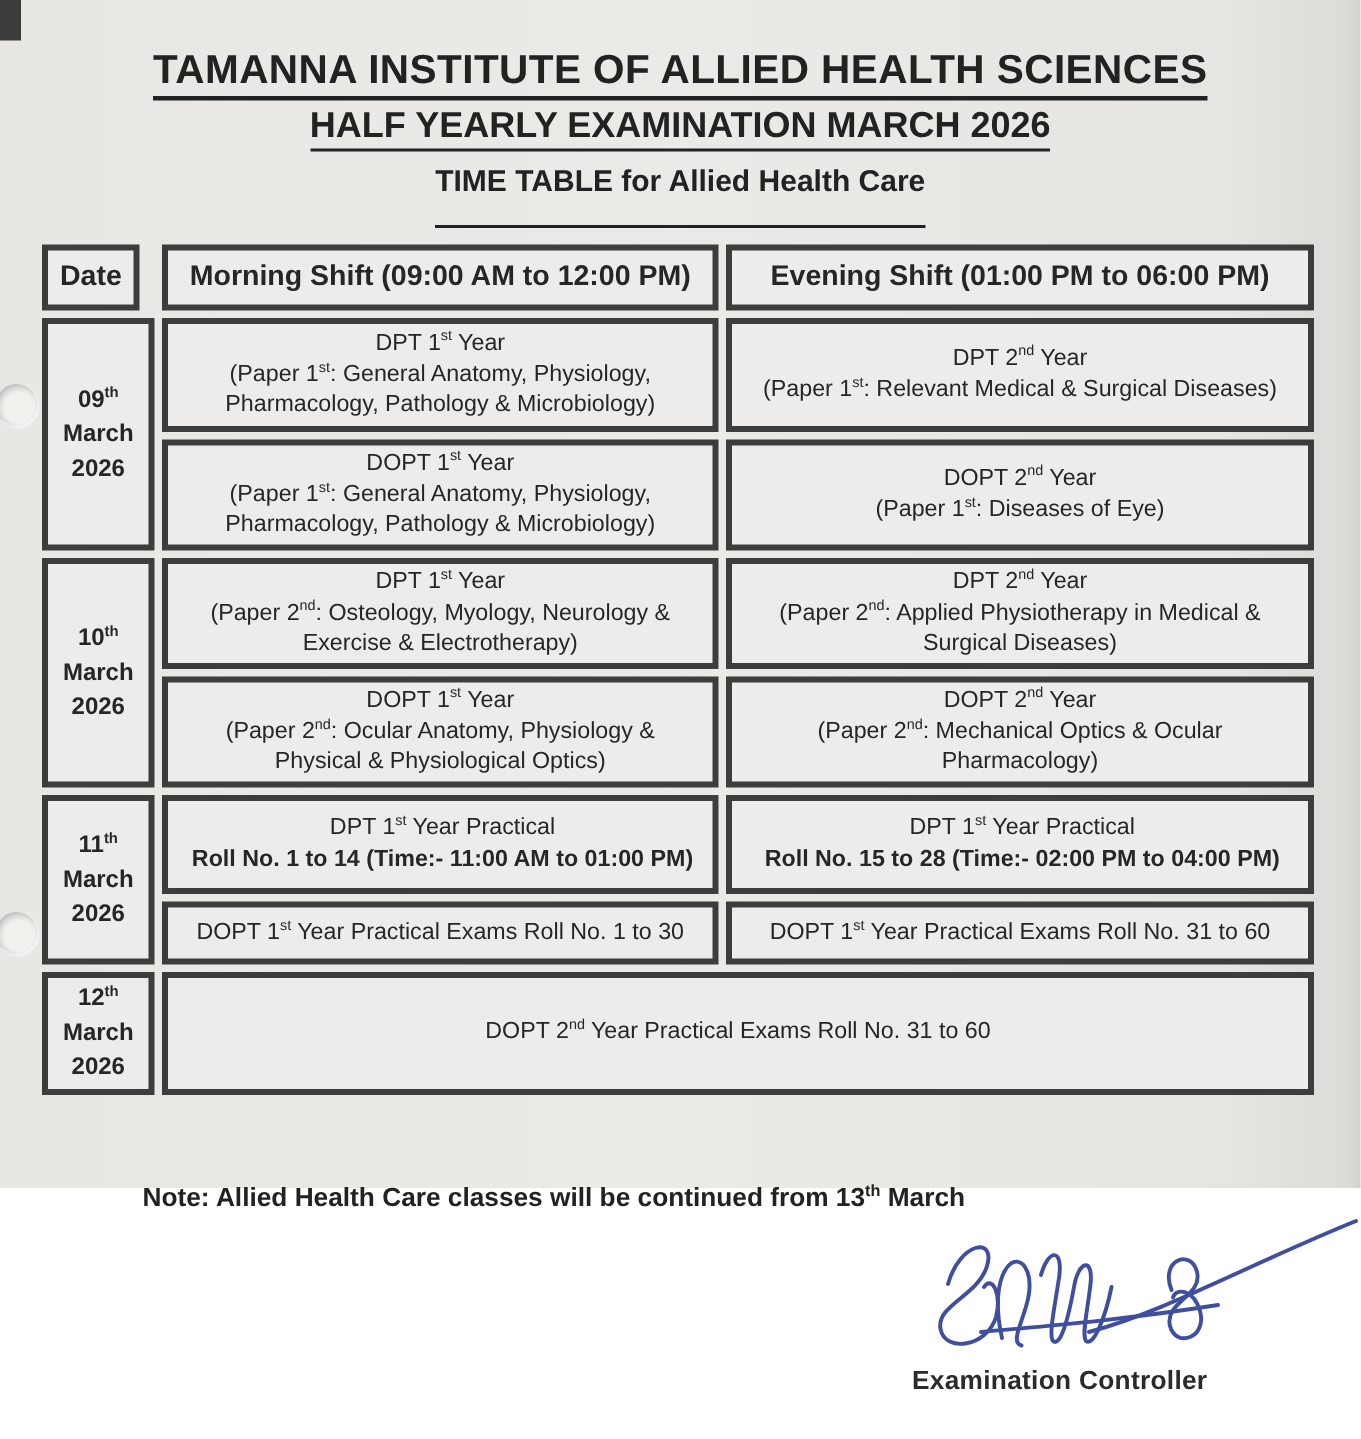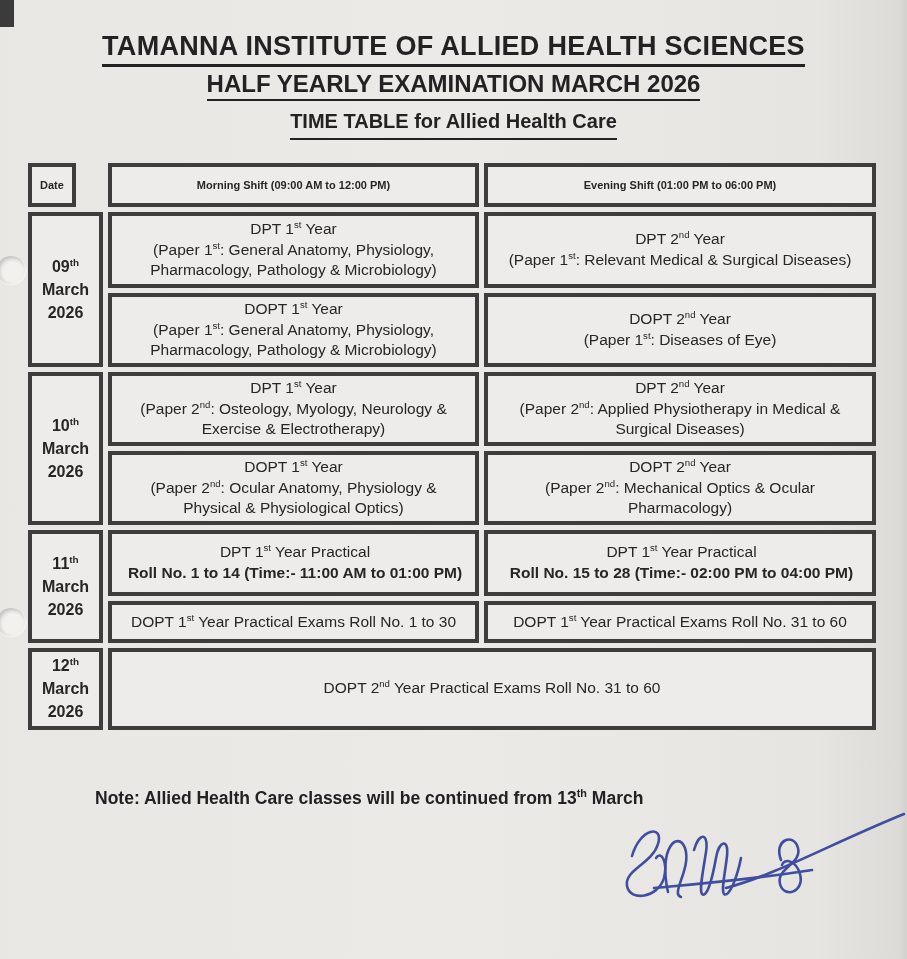--- a/index.html
+++ b/index.html
@@ -2,21 +2,21 @@
 <html><head>
 <meta charset="utf-8">
 <style>
   html,body{margin:0;padding:0;}
   body{
     width:907px;height:959px;overflow:hidden;
     font-family:"Liberation Sans",sans-serif;
     color:#262626;
   }
   .page{
-    position:relative;width:907px;height:959px;
+    position:relative;width:907px;height:792px;
     background:linear-gradient(90deg,#e8e7e4 0%,#ebeae7 50%,#e6e5e2 90%,#dcdbd8 99%,#d2d1ce 100%);
   }
   .corner-mark{
     position:absolute;left:0;top:0;width:14px;height:27px;background:#3b3b3b;
   }
   .hole{
     position:absolute;left:-3px;width:28px;height:28px;border-radius:50%;
     background:#f2f1ee;
     box-shadow:inset 2px 2px 4px rgba(0,0,0,0.22), 1px 1px 2px rgba(255,255,255,0.7);
   }
@@ -27,35 +27,35 @@
   .title-main{
     display:inline-block;margin-top:31px;font-size:27px;font-weight:bold;
     letter-spacing:0.3px;border-bottom:3px solid #222;padding-bottom:2px;color:#222;
   }
   .title-sub{
     display:inline-block;margin-top:3px;font-size:24px;font-weight:bold;
     border-bottom:2.5px solid #222;padding-bottom:1px;color:#222;
   }
   .title-sub2{
     display:inline-block;margin-top:9px;font-size:20px;font-weight:bold;
-    border-bottom:2.5px solid #222;padding-bottom:5px;color:#222;
+    border-bottom:2.5px solid #222;padding-bottom:17px;color:#222;
   }
 
   .tablewrap{position:absolute;left:28px;top:163px;width:848px;}
   .trow{display:flex;gap:5px;margin-bottom:5px;align-items:stretch;}
   .datecol{width:75px;flex:none;display:flex;}
   .mcol{width:371px;flex:none;display:flex;flex-direction:column;gap:5px;}
   .ecol{flex:1;display:flex;flex-direction:column;gap:5px;}
   .cell{
     border:4px solid #3d3d3d;background:#edecea;
     display:flex;align-items:center;justify-content:center;
     text-align:center;box-sizing:border-box;padding:2px 8px;
     font-size:15.5px;line-height:1.34;
   }
-  .hdr .cell{font-weight:bold;height:44px;font-size:11px;}
+  .hdr .cell{font-weight:bold;height:44px;font-size:19px;}
   .datecell{flex:1;font-weight:bold;font-size:16px;line-height:1.45;}
   .h76{height:76px;} .h74{height:74px;} .h66{height:66px;padding-left:11px;} .h42{height:42px;} .h78{height:78px;}
   .ecol .fill{flex:1;}
   sup{font-size:0.62em;vertical-align:super;line-height:0;}
 
   .note{
     position:absolute;left:95px;top:788px;
     font-size:17.5px;font-weight:bold;color:#222;
   }
   .sig{
@@ -197,14 +197,15 @@
 
         <path d="M96,52 C101,34 111,34 108,54 C105,74 101,92 104,96 C109,100 114,82 118,60 C121,42 131,40 129,58 C127,76 123,92 126,96 C131,100 139,80 143,60"></path>
 
         <path d="M183,62 C175,42 196,34 200,50 C204,66 178,70 182,86 C186,101 207,94 202,76 C198,62 186,60 184,67"></path>
 
         <path d="M56,90 C100,86 150,82 214,72"></path>
       </g>
     </svg>
   </div>
 
+  <div class="sig-role">Examination Controller</div>
 
 </div>
 
 </body></html>

